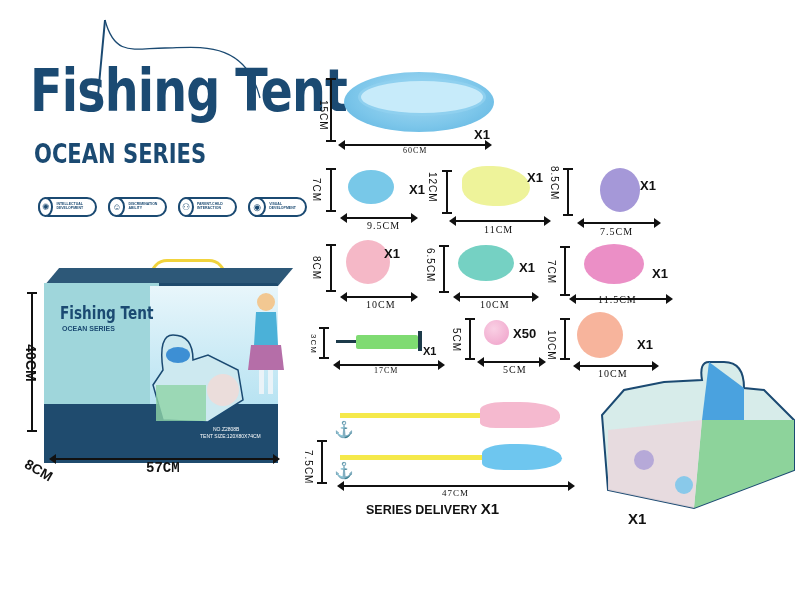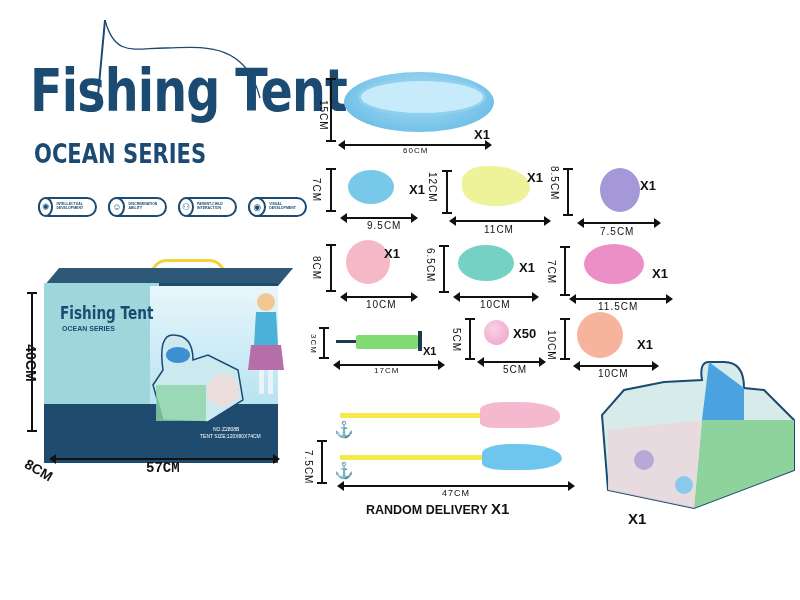--- a/index.html
+++ b/index.html
@@ -30,21 +30,21 @@
   .dim-label{font-weight:bold;font-size:14px;color:#111;}
   .vline{position:absolute;width:2px;background:#111;}
   .vline::before,.vline::after{content:"";position:absolute;left:-4px;width:10px;height:2px;background:#111;}
   .vline::before{top:0;}
   .vline::after{bottom:0;}
   .hline{position:absolute;height:2px;background:#111;}
   .hline::before,.hline::after{content:"";position:absolute;top:-4px;border-top:5px solid transparent;border-bottom:5px solid transparent;}
   .hline::before{left:-3px;border-right:7px solid #111;}
   .hline::after{right:-3px;border-left:7px solid #111;}
   .vtxt{position:absolute;font-size:10px;color:#111;transform:rotate(90deg);transform-origin:left top;white-space:nowrap;letter-spacing:1px;}
-  .htxt{position:absolute;font-size:10px;color:#111;white-space:nowrap;letter-spacing:1px;}
+  .htxt{position:absolute;font-size:10px;color:#111;white-space:nowrap;letter-spacing:1px;font-family:Liberation Serif, serif;}
   .qty{position:absolute;font-weight:bold;font-size:13px;color:#111;}
   .toy{position:absolute;border-radius:50%;}
   .rd{left:366px;top:500px;font-weight:bold;font-size:12.5px;}
   .rd b{font-size:15px;}
   .pool-out{left:344px;top:72px;width:150px;height:60px;border-radius:50%;background:radial-gradient(ellipse at 50% 40%,#a9dbf3 0%,#7cc6ea 60%,#5cb2df 100%);}
   .pool-in{left:358px;top:78px;width:122px;height:32px;border-radius:50%;background:#c7ebfa;border:3px solid #8fd0ef;}
   .rod{position:absolute;height:5px;background:#f5e94a;}
 </style>
 </head>
 <body>
@@ -147,21 +147,21 @@
 <div class="vline" style="left:443px;top:245px;height:48px;"></div>
 <div class="vtxt" style="left:436px;top:248px;">6.5CM</div>
 <div class="hline" style="left:456px;top:296px;width:80px;"></div>
 <div class="htxt" style="left:480px;top:299px;">10CM</div>
 <div class="qty" style="left:519px;top:260px;">X1</div>
 
 <div class="toy" style="left:584px;top:244px;width:60px;height:40px;background:#eb8fc6;"></div>
 <div class="vline" style="left:564px;top:246px;height:50px;"></div>
 <div class="vtxt" style="left:557px;top:260px;">7CM</div>
 <div class="hline" style="left:572px;top:298px;width:98px;"></div>
-<div class="htxt" style="left:598px;top:301px;">11.5CM</div>
+<div class="htxt" style="left:598px;top:294px;">11.5CM</div>
 <div class="qty" style="left:652px;top:266px;">X1</div>
 
 <div class="abs" style="left:336px;top:340px;width:20px;height:3px;background:#1d3b4a;"></div>
 <div class="abs" style="left:356px;top:335px;width:62px;height:14px;background:#7fdb72;border-radius:2px;"></div>
 <div class="abs" style="left:418px;top:331px;width:4px;height:20px;background:#1d3b4a;"></div>
 <div class="vline" style="left:323px;top:327px;height:32px;"></div>
 <div class="vtxt" style="left:318px;top:334px;font-size:8px;">3CM</div>
 <div class="hline" style="left:336px;top:364px;width:106px;"></div>
 <div class="htxt" style="left:374px;top:366px;font-size:8px;">17CM</div>
 <div class="qty" style="left:423px;top:345px;font-size:11px;">X1</div>
@@ -187,21 +187,21 @@
 </div>
 <div>
   <div class="rod" style="left:340px;top:455px;width:150px;"></div>
   <div class="abs" style="left:482px;top:444px;width:80px;height:26px;background:#6ec6ef;border-radius:40% 60% 50% 30%;"></div>
   <div class="abs" style="left:334px;top:461px;font-size:16px;color:#ef7fb0;">⚓</div>
 </div>
 <div class="vline" style="left:321px;top:440px;height:44px;"></div>
 <div class="vtxt" style="left:314px;top:450px;">7.5CM</div>
 <div class="hline" style="left:340px;top:485px;width:232px;"></div>
 <div class="htxt" style="left:442px;top:488px;font-size:9px;">47CM</div>
-<div class="abs rd"><span>RANDOM DELIVERY</span> <b>X1</b></div>
+<div class="abs rd"><span>SERIES DELIVERY</span> <b>X1</b></div>
 
 <svg class="abs" style="left:594px;top:360px;" width="206" height="150" viewBox="0 0 206 150">
   <path d="M115 2 Q 105 2 108 20 L 70 22 L 30 30 L 8 55 L 14 130 L 100 148 L 200 110 L 200 60 L 170 30 L 150 28 Q 150 2 130 2 Z" fill="#d7ecea" stroke="#1b4a72" stroke-width="2"></path>
   <path d="M115 2 L 150 28 L 150 60 L 108 60 Z" fill="#4aa2df"></path>
   <path d="M108 60 L 200 60 L 200 110 L 100 148 Z" fill="#8dd39b"></path>
   <path d="M14 70 L 108 60 L 100 148 L 14 130 Z" fill="#e9d9de" opacity="0.9"></path>
   <circle cx="50" cy="100" r="10" fill="#b6a9d8"></circle>
   <circle cx="90" cy="125" r="9" fill="#89c9ea"></circle>
 </svg>
 <div class="qty" style="left:628px;top:510px;font-size:15px;">X1</div>

